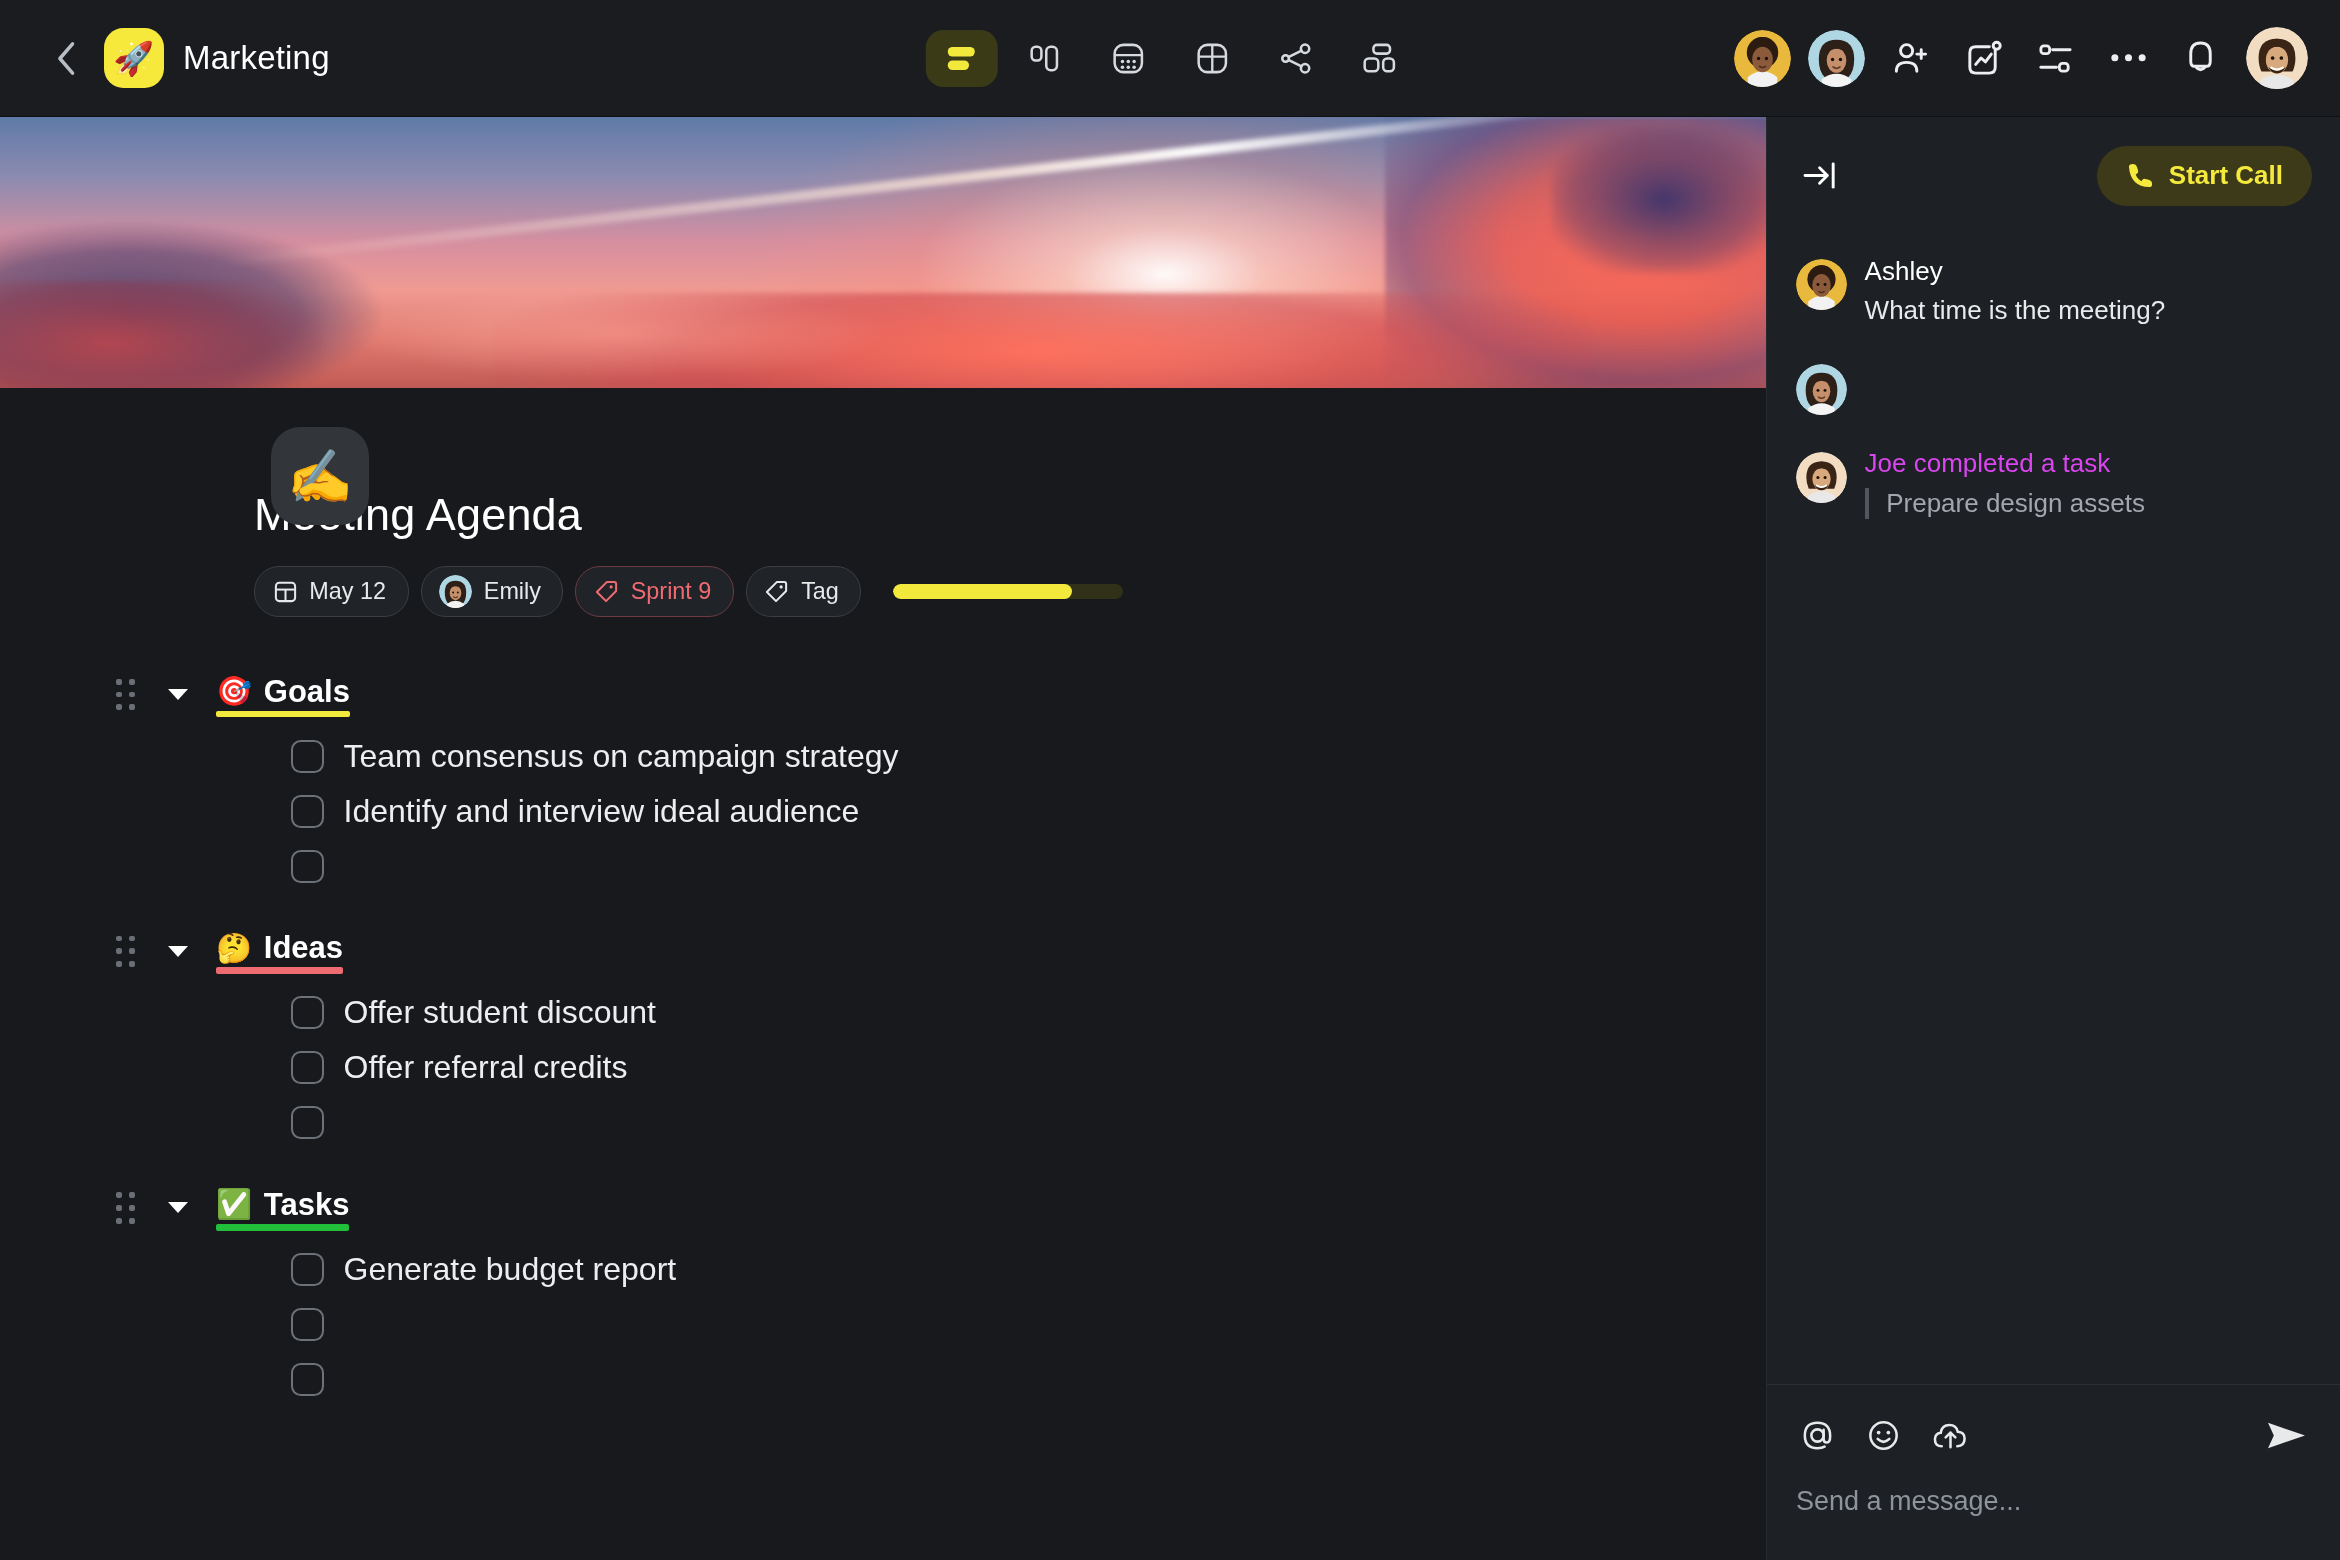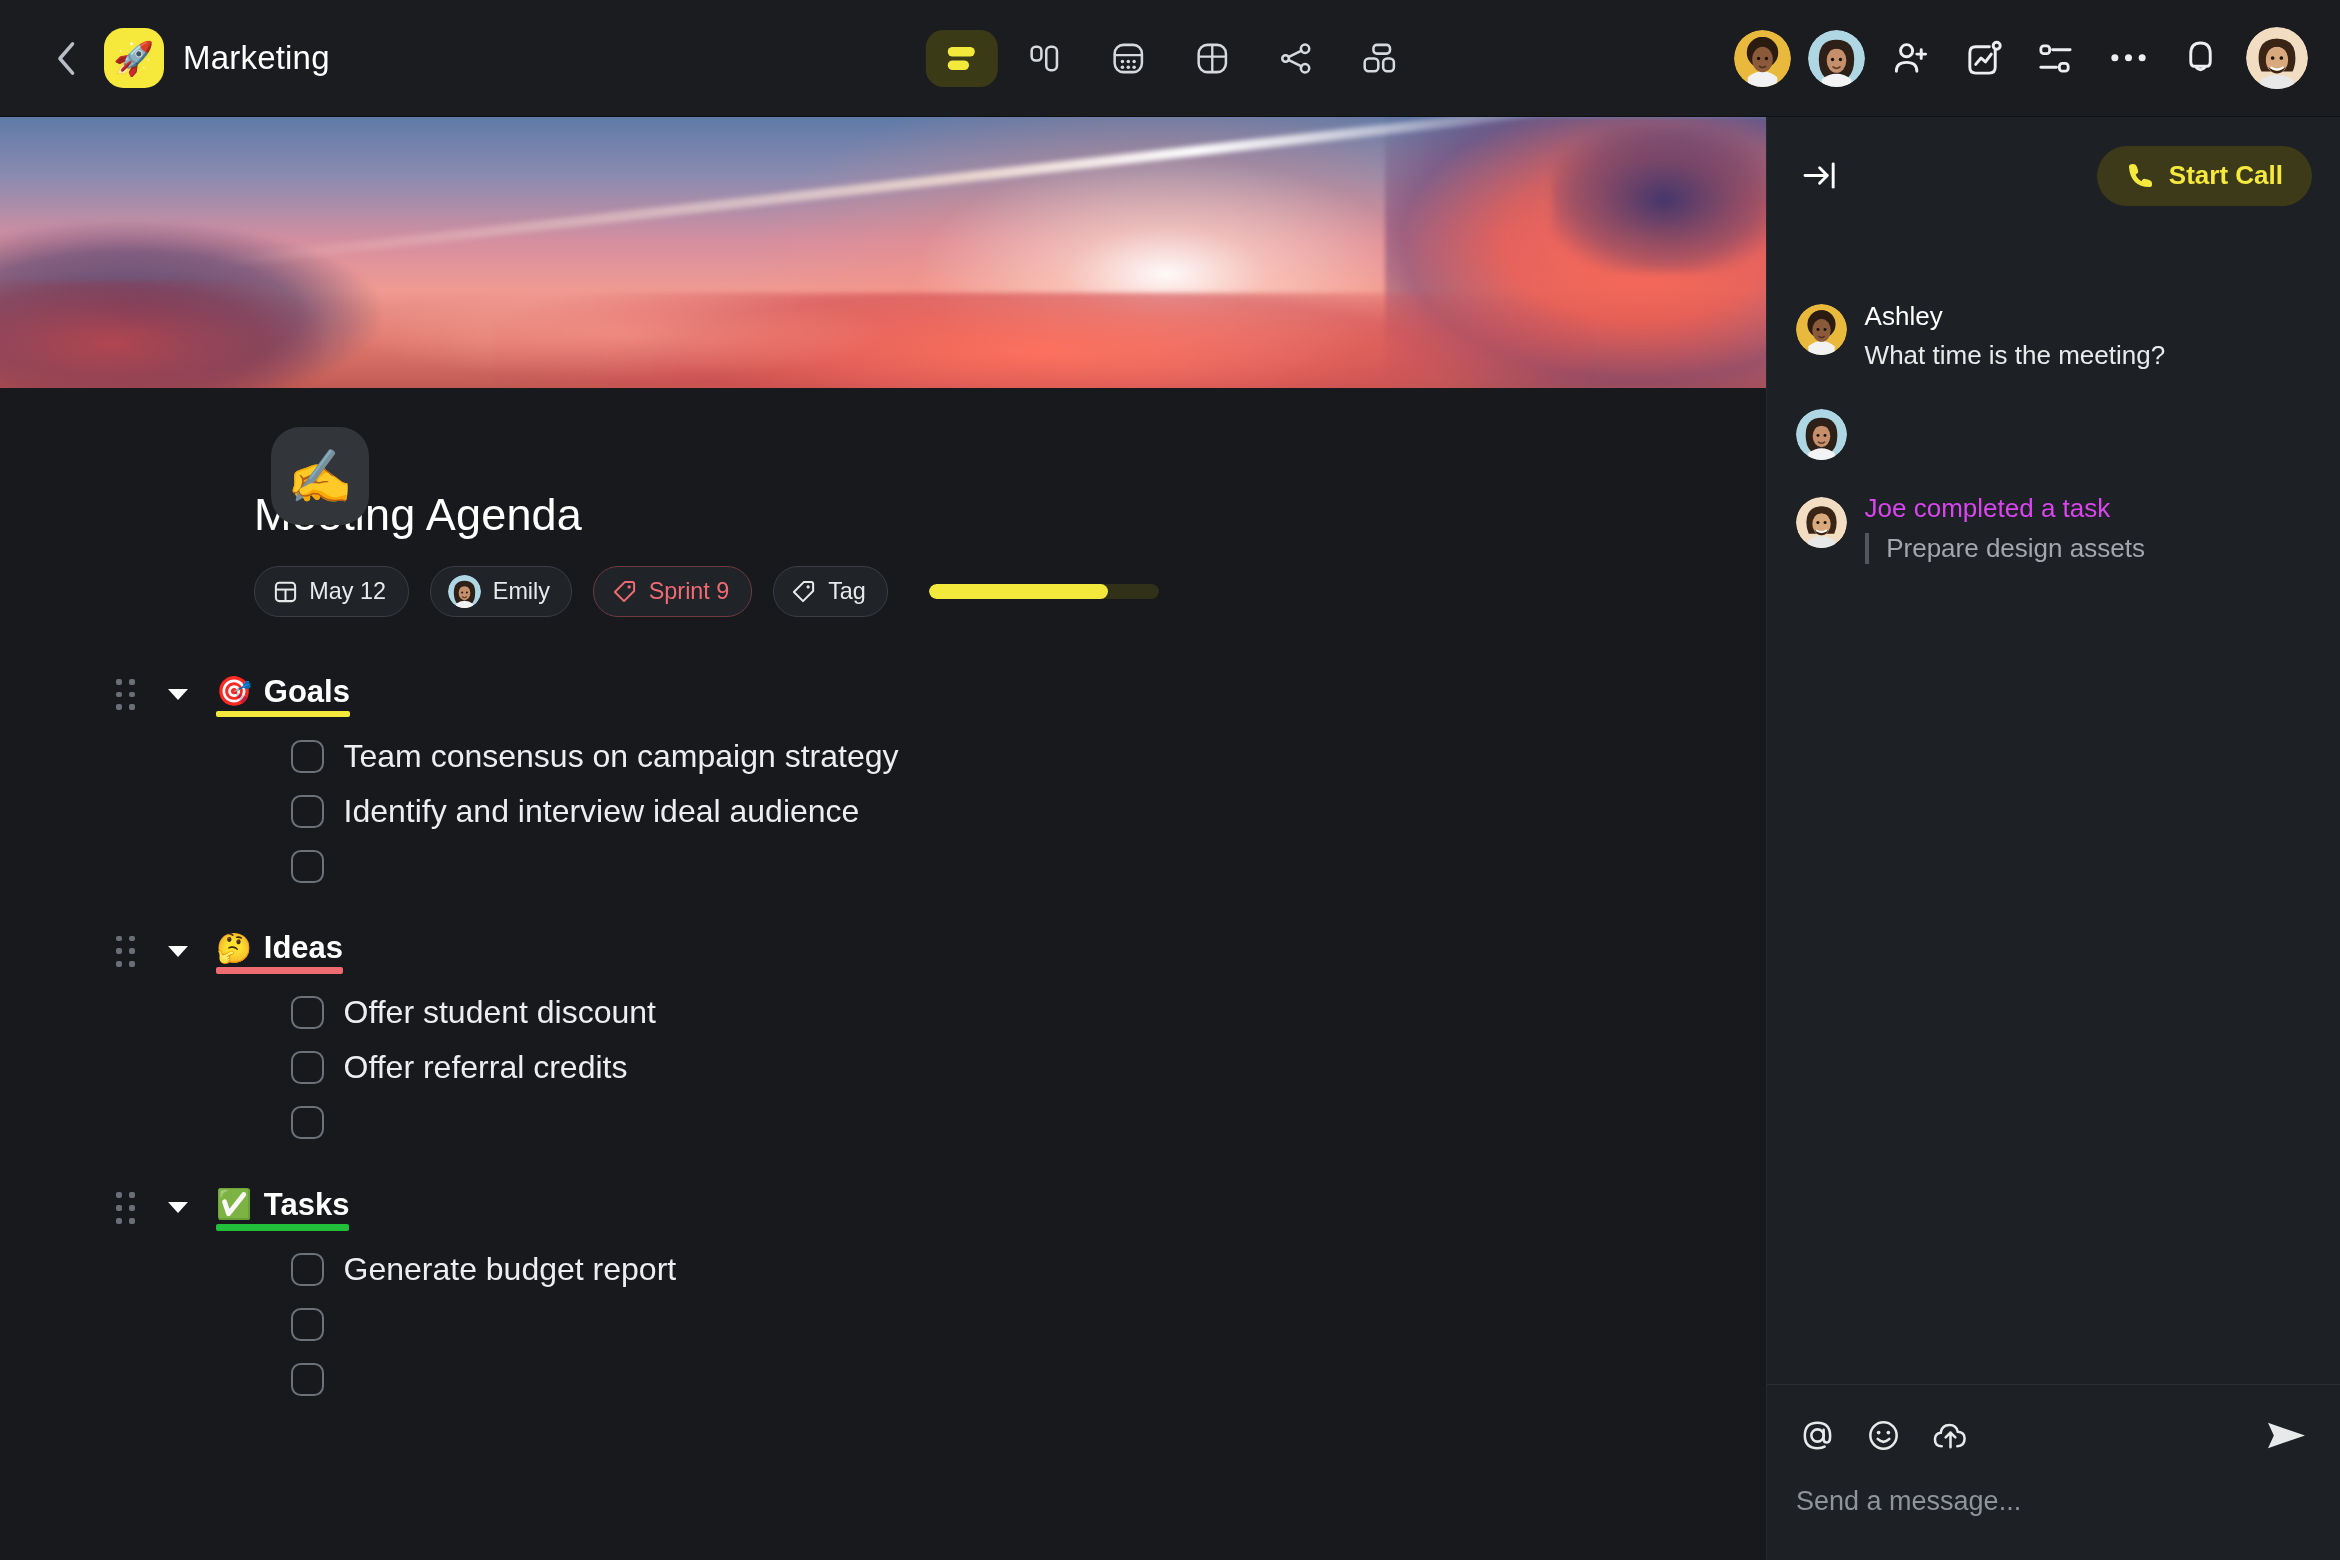--- a/index.html
+++ b/index.html
@@ -110,21 +110,21 @@
     width: 98px; height: 98px; border-radius: 29px;
     background: #32353a;
     display:flex; align-items:center; justify-content:center;
     font-size: 53px; line-height:1;
     z-index: 5;
   }
 
   .doc-inner { padding: 101px 0 0 254px; }
   .doc-title { color:#fff; font-size: 45px; font-weight: 400; letter-spacing:0.2px; }
 
-  .chips { display:flex; align-items:center; gap: 21px; margin-top: 25px; }
+  .chips { display:flex; align-items:center; gap: 12px; margin-top: 25px; }
   .chip {
     height: 51px; border-radius: 25px;
     border: 1px solid #3a3d43; background: #202328;
     display:flex; align-items:center; gap: 11.7px;
     padding: 0 21.5px 0 17.6px;
     color: #e8e9ea; font-size: 23.4px;
     cursor:pointer;
   }
   .chip.accent { border-color:#6d3a40; color:#ef6b72; }
   .chip .chip-av { width: 33px; height: 33px; border-radius: 50%; overflow:hidden; flex:0 0 auto; }
@@ -165,21 +165,20 @@
     cursor:pointer;
   }
   .todo-text { color:#eceef0; font-size: 32px; }
 
   
   .chat {
     width: 575px; flex: 0 0 575px;
     background: #1d2024;
     display:flex; flex-direction:column;
     border-left: 1px solid #26292e;
-    gap: 45px;
   }
   .chat-head {
     height: 117px; flex:0 0 117px;
     display:flex; align-items:center; padding: 0 29px 0 29px;
   }
   .collapse-btn { width:53px; height:53px; display:flex; align-items:center; justify-content:center; cursor:pointer; }
   .start-call {
     margin-left:auto; height: 60px; border-radius: 30px;
     background: #3c3a18; color:#f5e93d;
     display:flex; align-items:center; gap: 13.7px;

